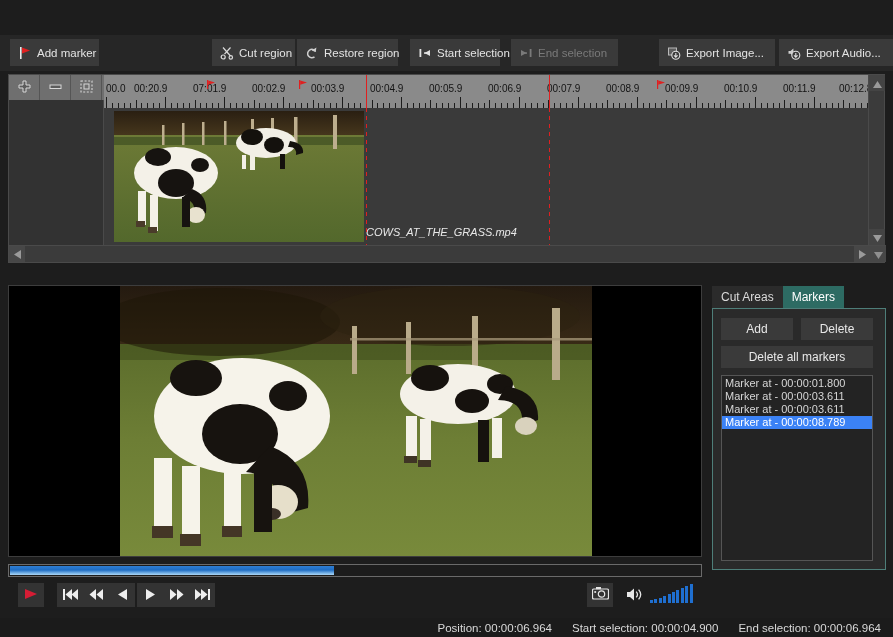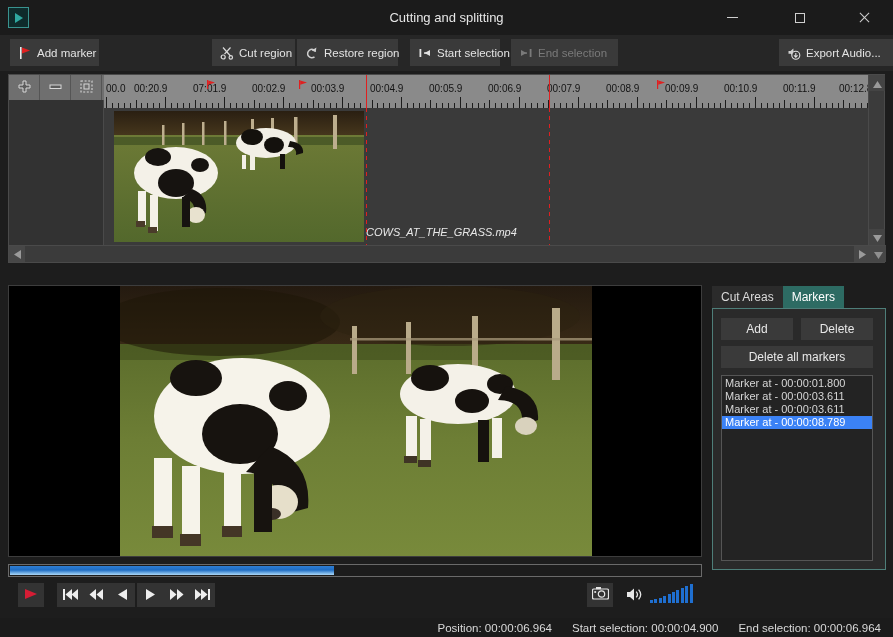--- a/index.html
+++ b/index.html
@@ -205,39 +205,20 @@
     background: #1b1b1b; display: flex; align-items: center;
     justify-content: flex-end; gap: 20px; padding-right: 12px;
     font-size: 11.5px; color: #d9d9d9;
   }
 </style>
 </head>
 <body>
 
 <div id="app">
 
-  <div class="titlebar">
-    <div class="app-icon">
-      <svg width="14" height="14" viewBox="0 0 14 14">
-        <rect x="0" y="0" width="14" height="14" fill="#0e2b2b"></rect>
-        <path d="M3 2 L11 7 L3 12 Z" fill="#2fa8a0"></path>
-        <path d="M7 2 L11 2 L11 6 Z" fill="#0e2b2b"></path>
-      </svg>
-    </div>
-    <div class="title-text">Cutting and splitting</div>
-    <div class="winbtn" id="btn-min">
-      <span class="wc-min"></span>
-    </div>
-    <div class="winbtn" id="btn-max">
-      <span class="wc-max"></span>
-    </div>
-    <div class="winbtn" id="btn-close">
-      <span class="wc-close"></span>
-    </div>
-  </div>
 
   <div class="toolbar">
 
     <button class="tbtn" id="tb-add-marker" style="left:10px;width:89px">
       <span class="ic">
         <svg width="14" height="14" viewBox="0 0 14 14">
           <rect x="2" y="1" width="1.6" height="12" fill="#e8e8e8"></rect>
           <path d="M4 1.5 L12 4.5 L4 7.5 Z" fill="#e02020"></path>
         </svg>
       </span>
@@ -282,20 +263,31 @@
       <span class="ic">
         <svg width="14" height="14" viewBox="0 0 14 14">
           <rect x="10.7" y="3" width="1.8" height="8" fill="#7a7a7a"></rect>
           <path d="M2 4 L2 10 L7.5 7 Z" fill="#7a7a7a"></path>
           <rect x="2" y="6.3" width="6" height="1.5" fill="#7a7a7a"></rect>
         </svg>
       </span>
       <span>End selection</span>
     </button>
 
+    <button class="tbtn" id="tb-export-image" style="left:659px;width:116px">
+      <span class="ic">
+        <svg width="14" height="14" viewBox="0 0 14 14">
+          <rect x="1" y="1.5" width="9" height="8" fill="#b9b9b9"></rect>
+          <rect x="2" y="2.5" width="7" height="6" fill="#5d5d5d"></rect>
+          <circle cx="8.8" cy="9.2" r="4" fill="#3a3a3a" stroke="#e0e0e0" stroke-width="1.1"></circle>
+          <path d="M8.8 6.9 L8.8 11 M7 9.3 L8.8 11.2 L10.6 9.3" stroke="#e0e0e0" stroke-width="1.1" fill="none"></path>
+        </svg>
+      </span>
+      <span>Export Image...</span>
+    </button>
 
     <button class="tbtn" id="tb-export-audio" style="left:779px;width:114px">
       <span class="ic">
         <svg width="14" height="14" viewBox="0 0 14 14">
           <path d="M1.5 5 L3.6 5 L6.4 2.4 L6.4 10.2 L3.6 7.8 L1.5 7.8 Z" fill="#cfcfcf"></path>
           <circle cx="8.8" cy="9.2" r="4" fill="#3a3a3a" stroke="#e0e0e0" stroke-width="1.1"></circle>
           <path d="M8.8 6.9 L8.8 11 M7 9.3 L8.8 11.2 L10.6 9.3" stroke="#e0e0e0" stroke-width="1.1" fill="none"></path>
         </svg>
       </span>
       <span>Export Audio...</span>

